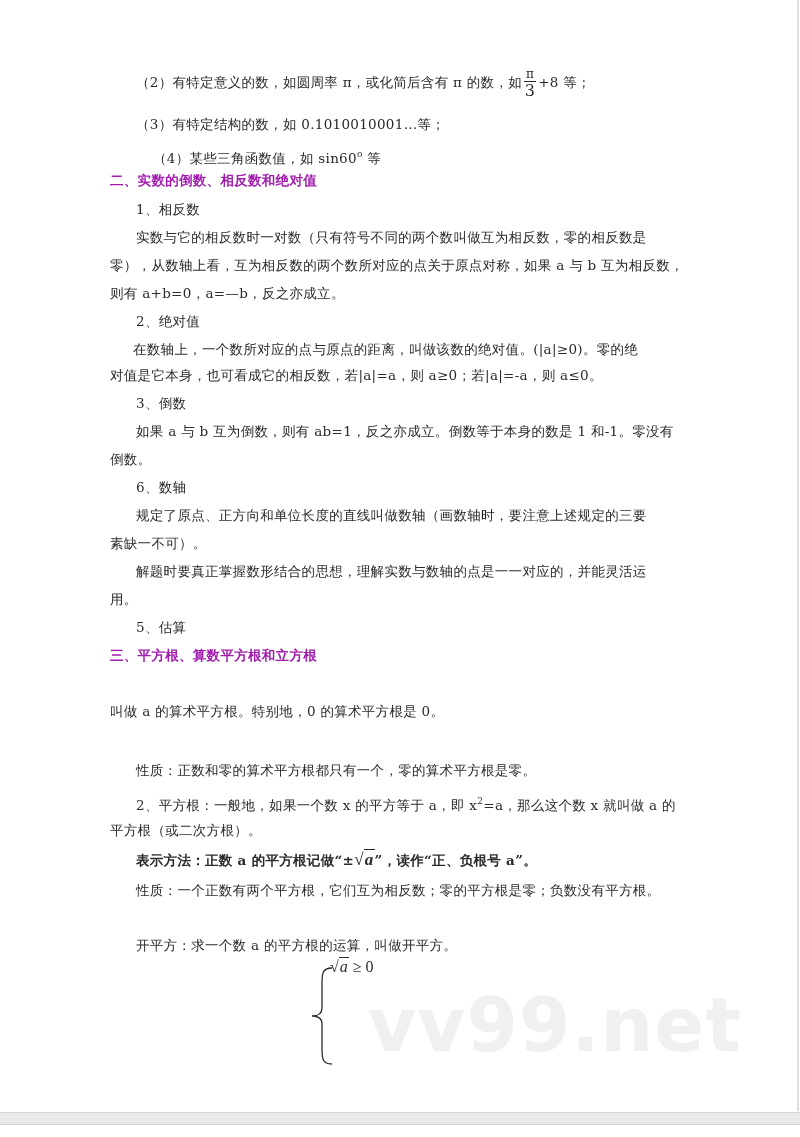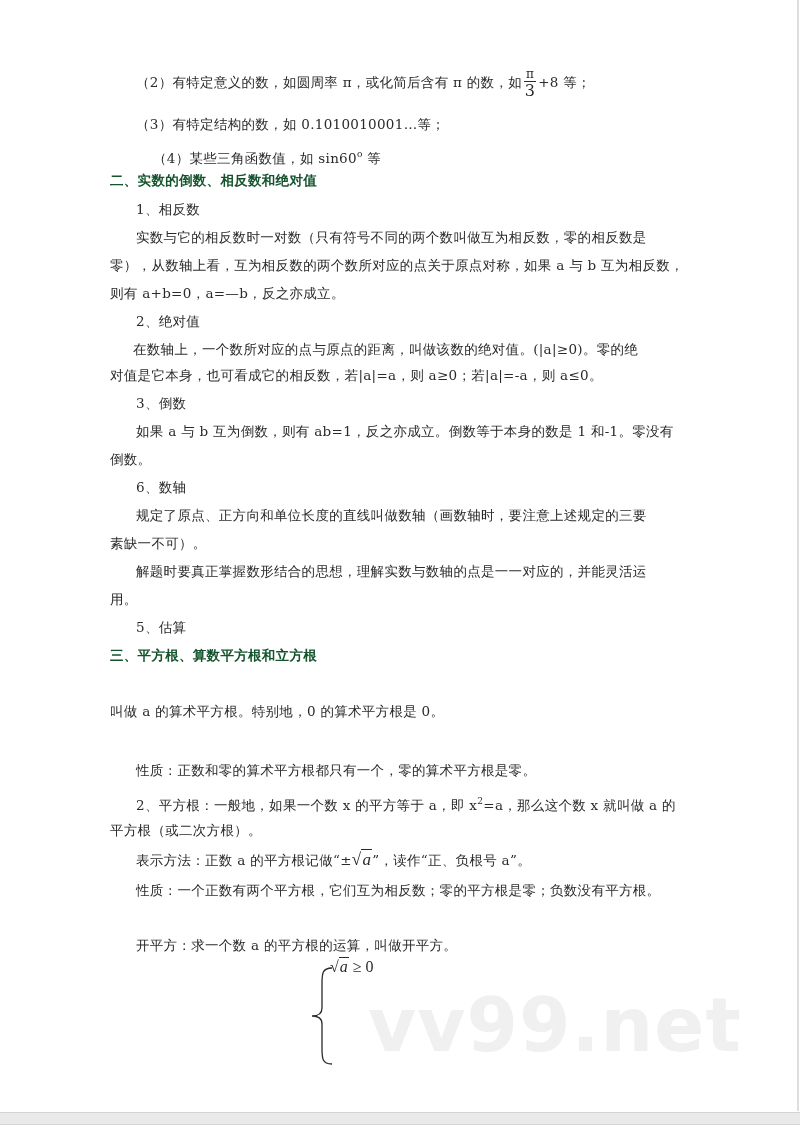--- a/index.html
+++ b/index.html
@@ -38,21 +38,21 @@
       position: absolute;
       font-size: 13.5px;
       line-height: 20px;
       white-space: nowrap;
       letter-spacing: 0.3px;
     }
     .heading {
       font-family: "DejaVu Sans", "Liberation Sans", sans-serif;
       font-weight: bold;
       font-size: 13.5px;
-      color: #14532d;
+      color: #a21caf;
     }
     .frac {
       display: inline-block;
       vertical-align: middle;
       text-align: center;
       margin: 0 2px;
       line-height: 14px;
       font-size: 12px;
     }
     .frac .num {
@@ -158,21 +158,21 @@
   <div class="line" style="left:110px; top:701px;">叫做 a 的算术平方根。特别地，0 的算术平方根是 0。</div>
 
 
   <div class="line" style="left:136px; top:762px;font-family:Liberation Mono, monospace;">性质：正数和零的算术平方根都只有一个，零的算术平方根是零。</div>
 
   <div class="line" style="left:136px; top:791px;">
     <span>2、平方根：一般地，如果一个数 x 的平方等于 a，即 x</span><span class="sup">2</span><span>=a，那么这个数 x 就叫做 a 的</span>
   </div>
   <div class="line" style="left:110px; top:820px;">平方根（或二次方根）。</div>
 
-  <div class="line" style="left:136px; top:850px;">
+  <div class="line" style="left:136px; top:850px;font-weight:bold;">
     <span>表示方法：正数 a 的平方根记做“±</span><span class="sqrt"><span class="radical">√</span><span class="radicand">a</span></span><span>”，读作“正、负根号 a”。</span>
   </div>
 
   <div class="line" style="left:136px; top:880px;">性质：一个正数有两个平方根，它们互为相反数；零的平方根是零；负数没有平方根。</div>
 
   <div class="line" style="left:136px; top:935px;">开平方：求一个数 a 的平方根的运算，叫做开平方。</div>
 
   <div class="brace-block">
     <svg class="brace-svg" width="24" height="100" viewBox="0 0 24 100">
       <path d="M22,2 C12,2 12,8 12,18 L12,42 C12,48 8,50 2,50 C8,50 12,52 12,58 L12,82 C12,92 12,98 22,98" fill="none" stroke="#2a2a2a" stroke-width="1.3"></path>

